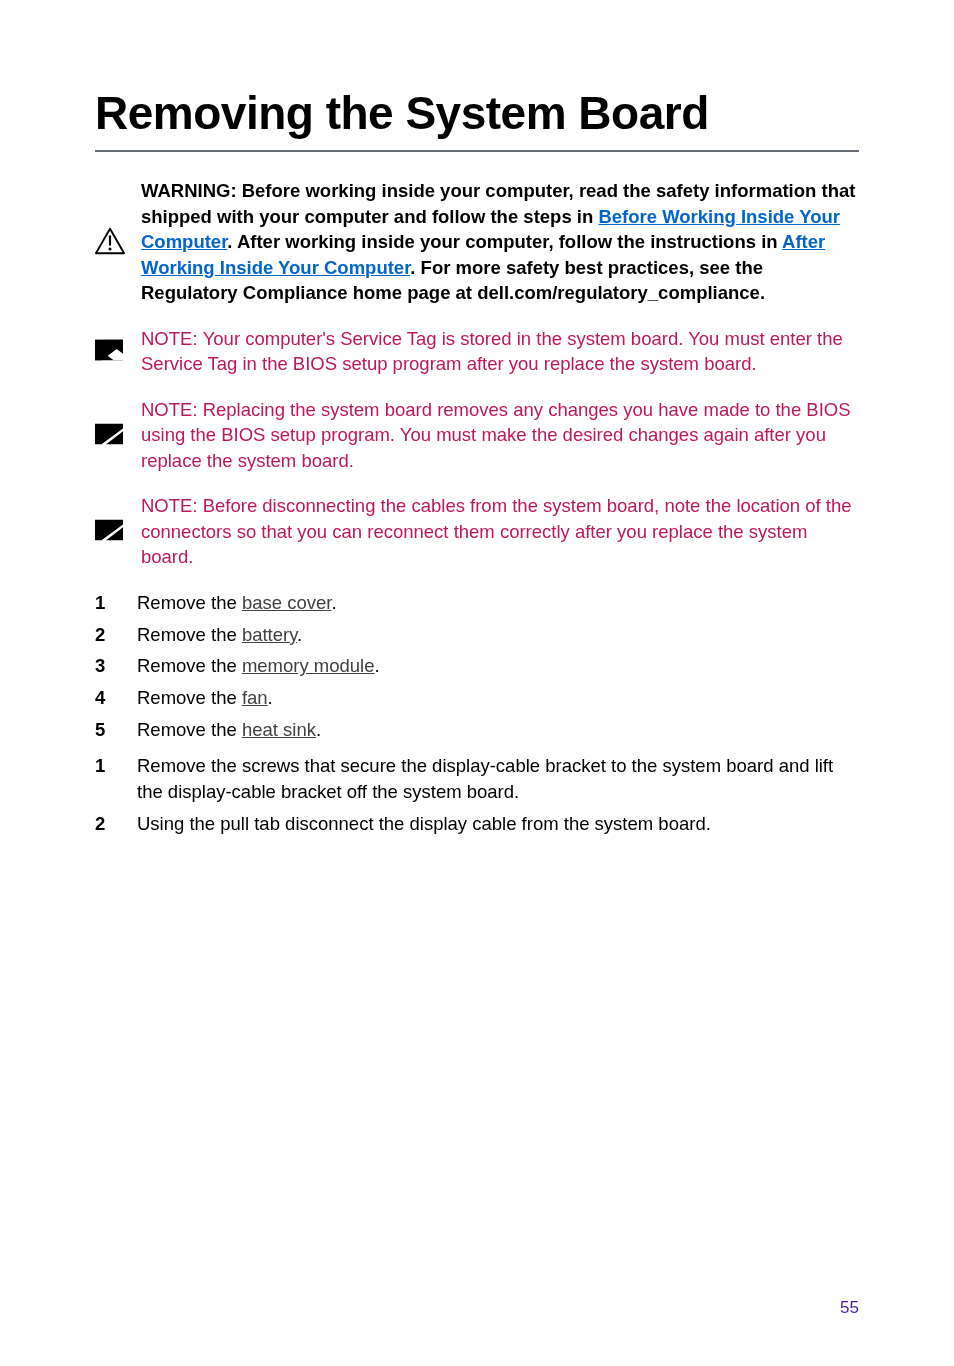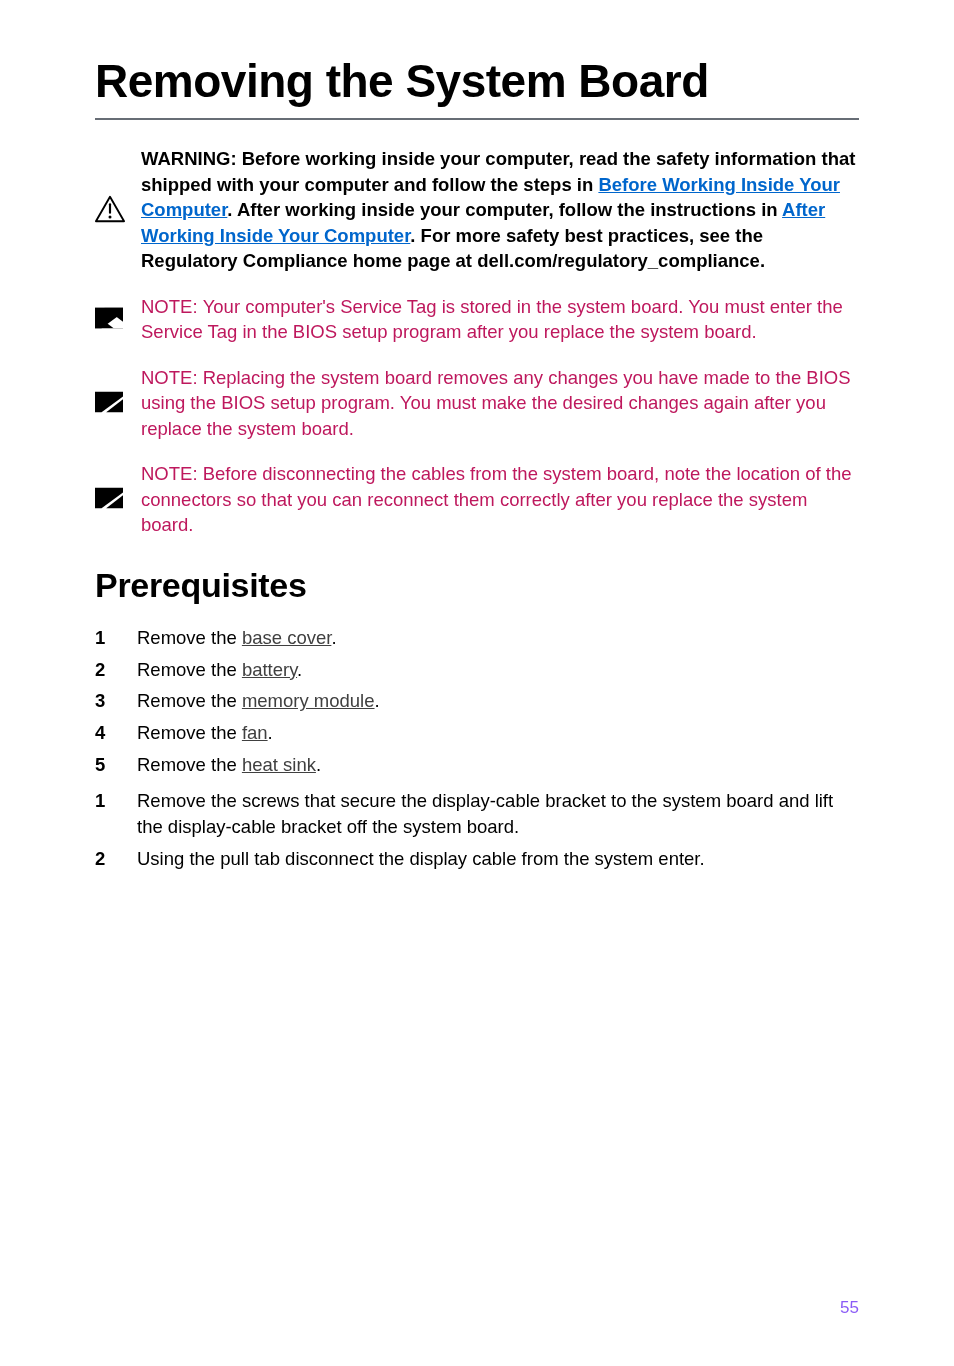--- a/index.html
+++ b/index.html
@@ -10,21 +10,21 @@
     height: 1366px;
     overflow: hidden;
     font-family: "Segoe UI", "Helvetica Neue", Arial, sans-serif;
     color: #000;
     -webkit-font-smoothing: antialiased;
   }
   .page {
     box-sizing: border-box;
     width: 954px;
     height: 1366px;
-    padding: 54px 95px 0 95px;
+    padding: 86px 95px 0 95px;
     position: relative;
   }
   .title {
     font-size: 46px;
     font-weight: 700;
     letter-spacing: -0.5px;
     margin: 0 0 0 0;
     padding-bottom: 10px;
   }
   .title-underline {
@@ -93,21 +93,21 @@
   ol.numlist > li .txt a {
     color: #404040;
     text-decoration: underline;
   }
   .page-number {
     position: absolute;
     right: 95px;
     bottom: 48px;
     font-size: 17px;
     font-weight: 300;
-    color: #8b5cf6;
+    color: #4c1d95;
     text-align: right;
   }
   
   .warn-svg { width: 30px; height: 28px; }
   .note-svg { width: 28px; height: 22px; }
 </style>
 </head>
 <body>
 
 <div class="page">
@@ -171,21 +171,20 @@
           <polygon points="0,0 30,0 30,5 7,22 0,22" fill="#000"></polygon>
           <polygon points="30,8 30,22 12,22" fill="#000"></polygon>
         </svg>
       </span>
     </div>
     <div class="text-col note-body">
       <span class="lead">NOTE: </span><span>Before disconnecting the cables from the system board, note the location of the connectors so that you can reconnect them correctly after you replace the system board.</span>
     </div>
   </div>
 
-  <h2 class="section">Prerequisites</h2>
   <ol class="numlist">
     <li>
       <span class="num">1</span>
       <span class="txt prereq-item"><span>Remove the </span><a href="#">base cover</a><span>.</span></span>
     </li>
     <li>
       <span class="num">2</span>
       <span class="txt prereq-item"><span>Remove the </span><a href="#">battery</a><span>.</span></span>
     </li>
     <li>
@@ -202,18 +201,18 @@
     </li>
   </ol>
 
   <ol class="numlist">
     <li>
       <span class="num">1</span>
       <span class="txt">Remove the screws that secure the display-cable bracket to the system board and lift the display-cable bracket off the system board.</span>
     </li>
     <li>
       <span class="num">2</span>
-      <span class="txt">Using the pull tab disconnect the display cable from the system enter.</span>
+      <span class="txt">Using the pull tab disconnect the display cable from the system board.</span>
     </li>
   </ol>
 
   <div class="page-number">55</div>
 </div>
 
 </body></html>

